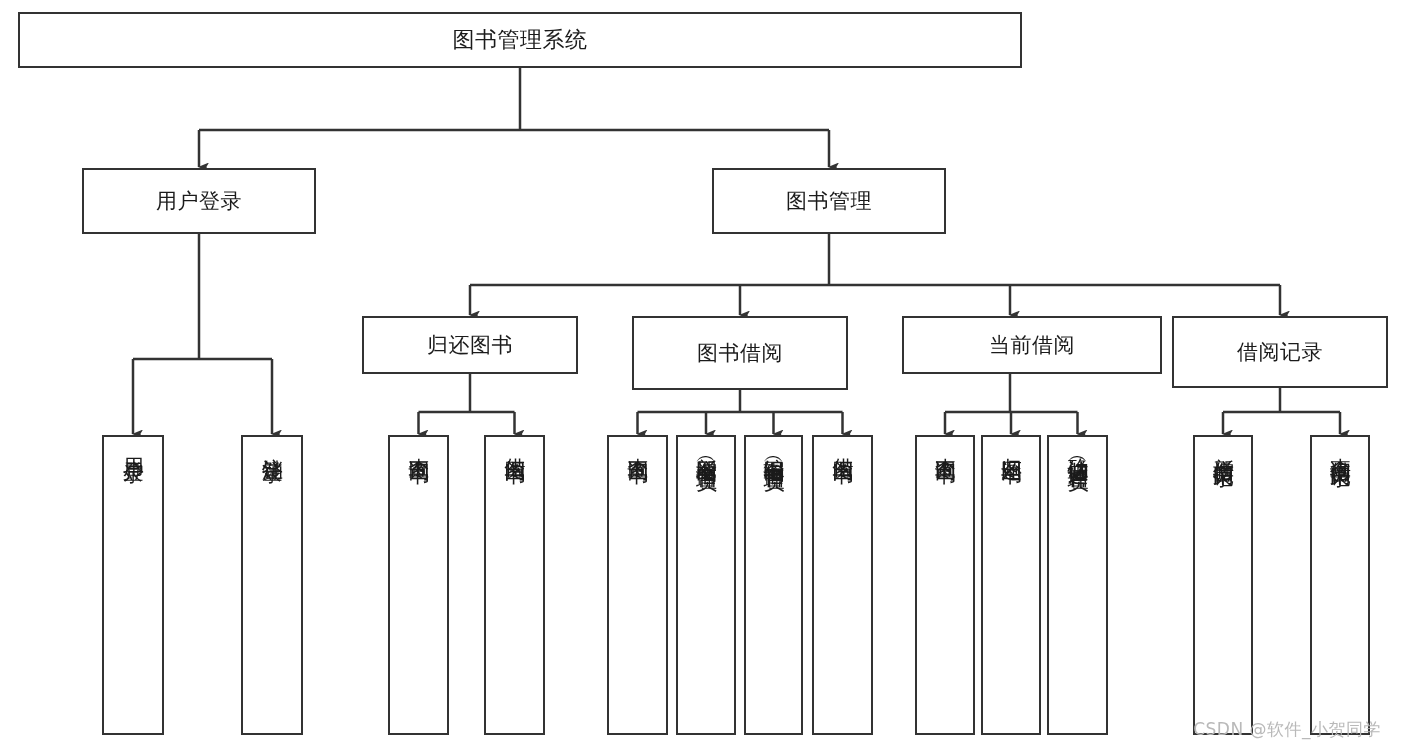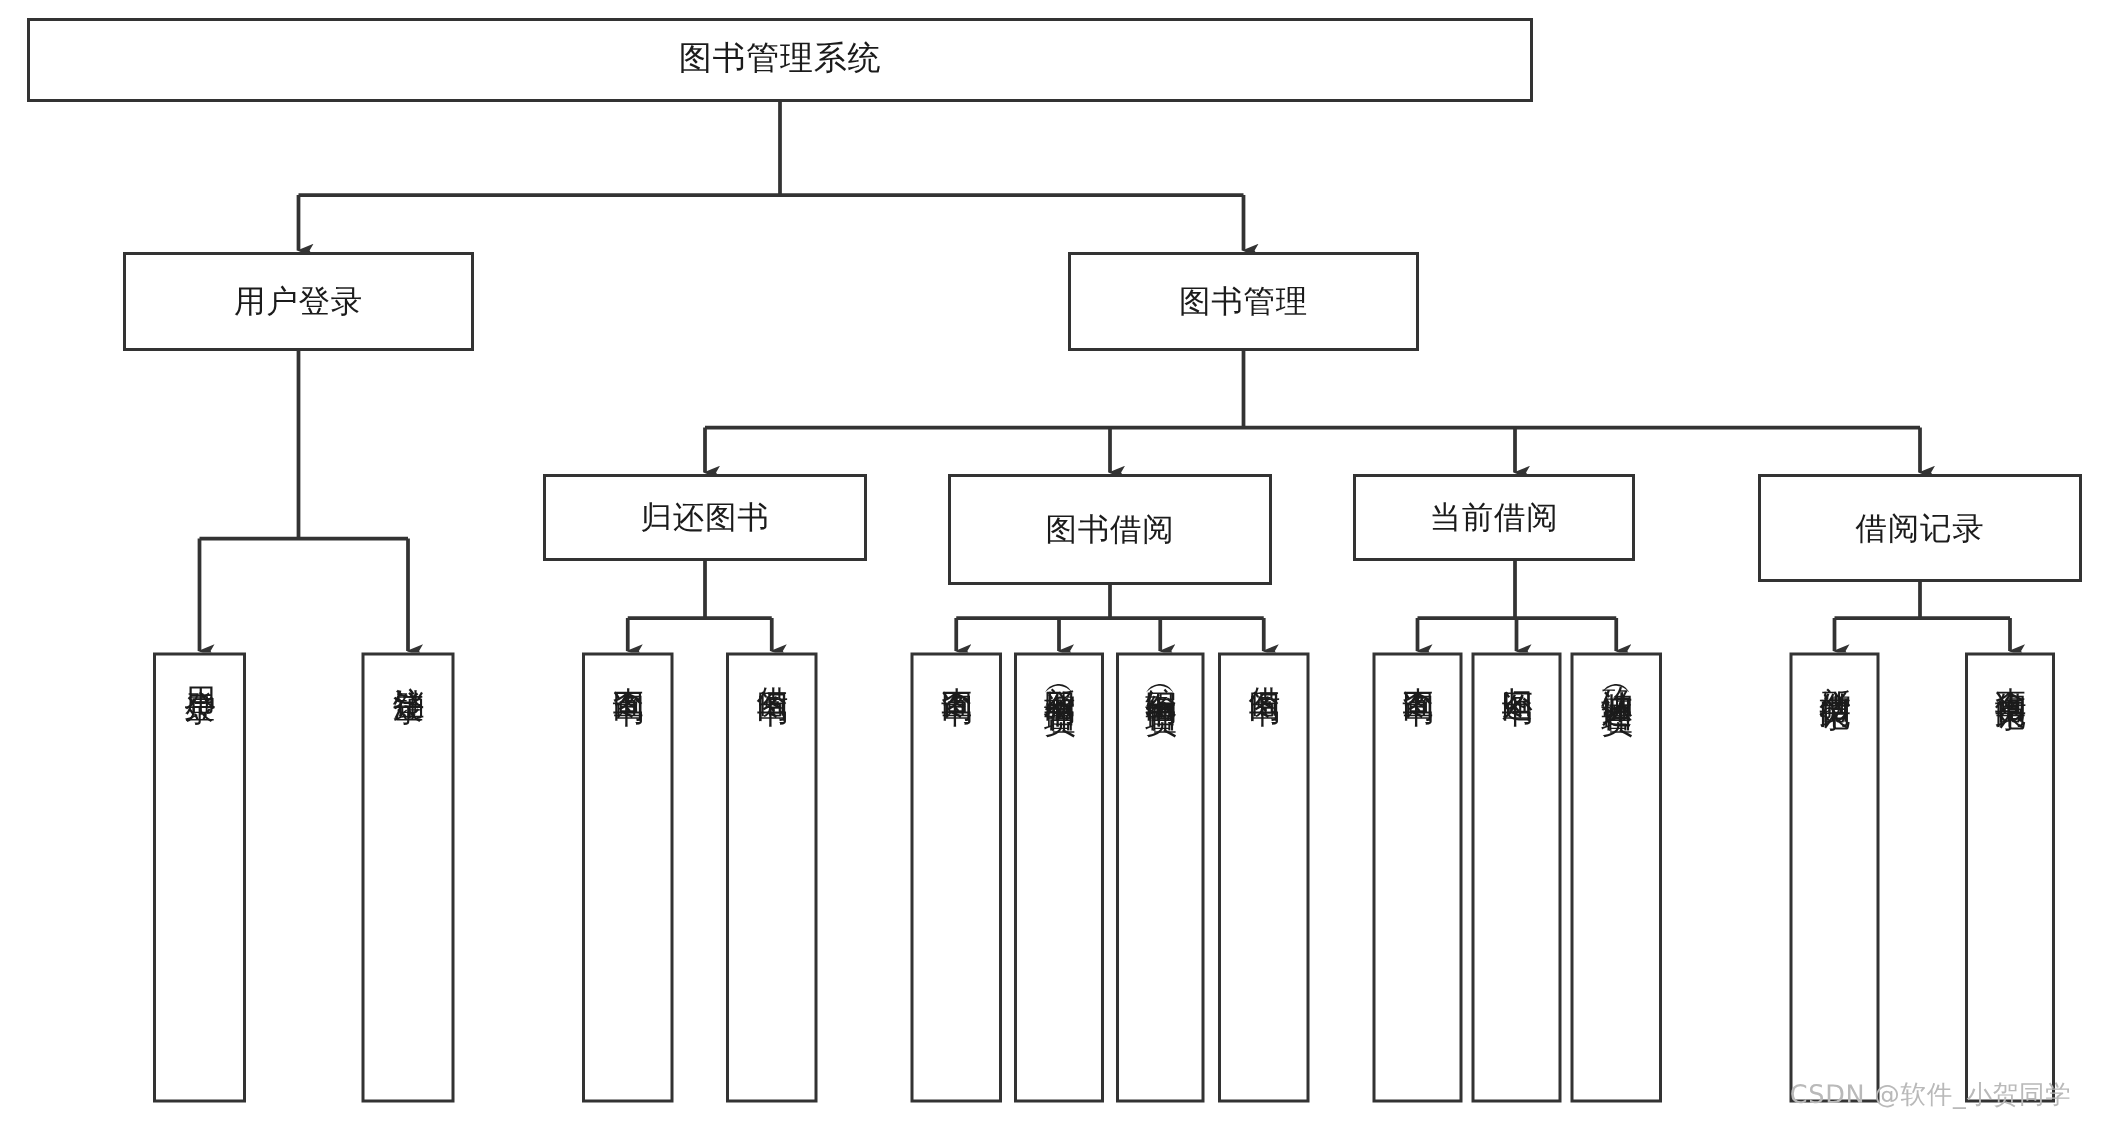--- a/index.html
+++ b/index.html
@@ -132,21 +132,21 @@
       </div>
       <div class="node horizontal level1" style="left: 712px; top: 168px; width: 234px; height: 66px;">
         <span class="node-label">图书管理</span>
       </div>
       <div class="node horizontal level2" style="left: 362px; top: 316px; width: 216px; height: 58px;">
         <span class="node-label">归还图书</span>
       </div>
       <div class="node horizontal level2" style="left: 632px; top: 316px; width: 216px; height: 74px;">
         <span class="node-label">图书借阅</span>
       </div>
-      <div class="node horizontal level2" style="left: 902px; top: 316px; width: 188px; height: 58px;">
+      <div class="node horizontal level2" style="left: 902px; top: 316px; width: 260px; height: 58px;">
         <span class="node-label">当前借阅</span>
       </div>
       <div class="node horizontal level2" style="left: 1172px; top: 316px; width: 216px; height: 72px;">
         <span class="node-label">借阅记录</span>
       </div>
       <div class="node vertical level3" style="left: 102px; top: 435px; width: 62px; height: 300px;">
         <span class="node-label">用户登录</span>
       </div>
       <div class="node vertical level3" style="left: 241px; top: 435px; width: 62px; height: 300px;">
         <span class="node-label">注销登录</span>

